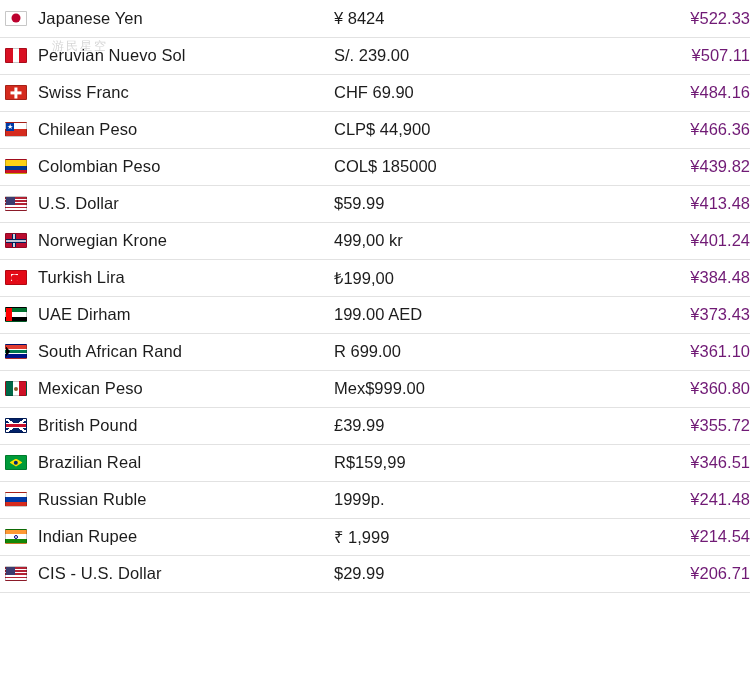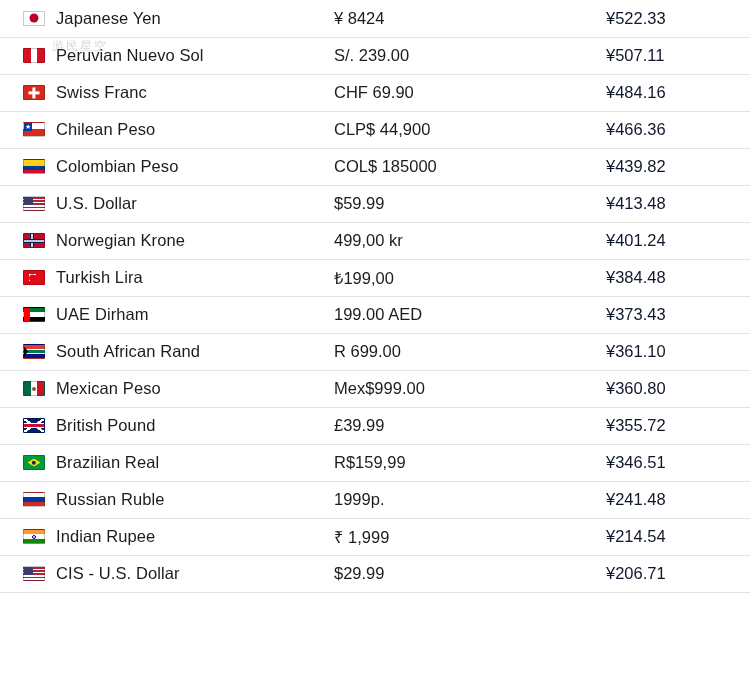--- a/index.html
+++ b/index.html
@@ -30,21 +30,21 @@
     white-space: nowrap;
     overflow: hidden;
   }
   .col-currency { width: 334px; }
   .col-local    { width: 272px; }
   .col-cny      { width: 144px; }
 
   .currency-cell {
     display: flex;
     align-items: center;
-    padding-left: 23px;
+    padding-left: 5px;
   }
   .flag {
     width: 22px;
     height: 15px;
     flex: 0 0 22px;
     margin-right: 11px;
     border: 1px solid rgba(0,0,0,0.22);
     box-sizing: border-box;
     position: relative;
     overflow: hidden;
@@ -54,23 +54,23 @@
   .currency-name {
     font-size: 16.5px;
     color: #1c1c1c;
     letter-spacing: 0.1px;
   }
   .local-price {
     padding-left: 2px;
     color: #1c1c1c;
   }
   .cny-price {
-    text-align: left;
+    text-align: right;
     padding-right: 10px;
-    color: #0f172a;
+    color: #701a75;
   }
 
   
   .f-jp { background:#fff; }
   .f-jp::after { content:""; position:absolute; left:50%; top:50%; width:9px; height:9px; background:#bc002d; border-radius:50%; transform:translate(-50%,-50%); }
 
   .f-pe { background: linear-gradient(to right,#d91023 0 33.33%,#fff 33.33% 66.66%,#d91023 66.66% 100%); }
 
   .f-ch { background:#d52b1e; }
   .f-ch::before { content:""; position:absolute; left:50%; top:50%; width:11px; height:3.2px; background:#fff; transform:translate(-50%,-50%); }

